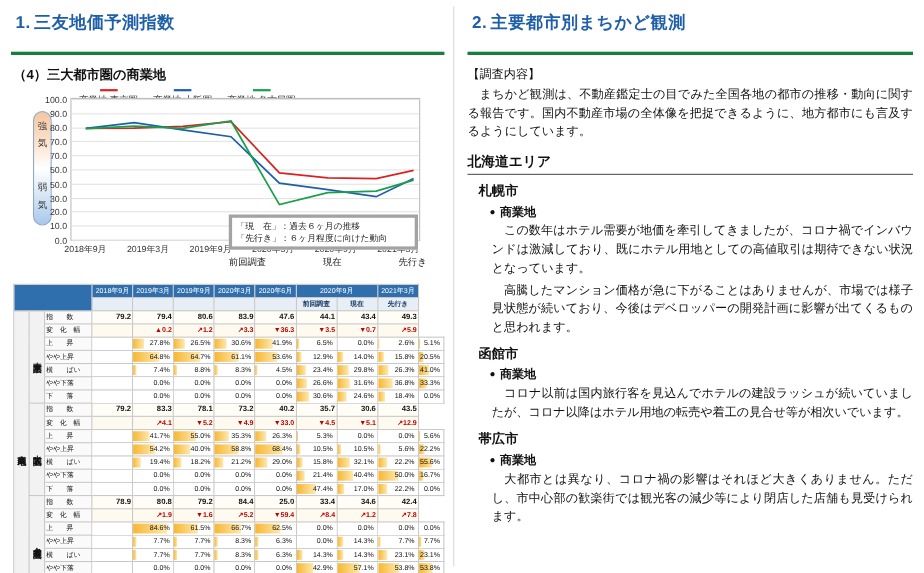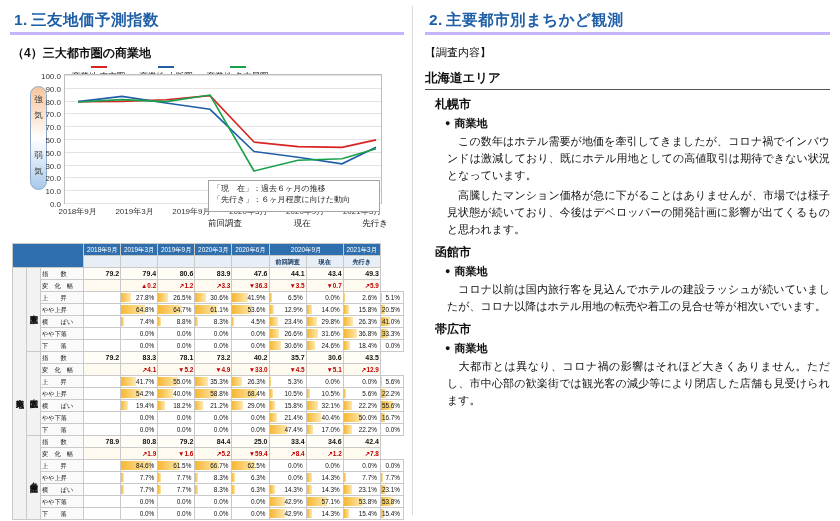--- a/index.html
+++ b/index.html
@@ -12,22 +12,22 @@
     font-size: 11px;
     overflow: hidden;
   }
   .page { display: flex; width: 840px; height: 521px; }
   .col-left { width: 412px; padding: 8px 8px 0 10px; position: relative; }
   .col-div { width: 1px; background: #d9d9d9; margin-top: 6px; margin-bottom: 6px; }
   .col-right { width: 427px; padding: 8px 10px 0 12px; position: relative; }
 
   
   .sec-head {
-    border-bottom: 3px solid #c4b5fd;
-    padding: 2px 0 1px 4px;
+    border-bottom: 3px solid #15803d;
+    padding: 2px 0 16px 4px;
     margin-bottom: 10px;
   }
   .sec-head .txt {
     color: #1f5fa8;
     font-size: 15.5px;
     font-weight: bold;
     letter-spacing: 0.5px;
   }
 
   .subhead { font-size: 12px; font-weight: bold; margin: 4px 0 6px 2px; }
@@ -54,21 +54,21 @@
   
   .gauge {
     position: absolute; left: 18px; top: 18px; width: 17px; height: 104px;
     border: 1px solid #8fa9c8; border-radius: 9px; overflow: hidden;
     background: linear-gradient(to bottom, #f6c6a0 0%, #fbe3cf 28%, #ffffff 50%, #dbe8f7 72%, #a8c8ea 100%);
   }
   .gauge-lbl { position: absolute; left: 20px; font-size: 8.5px; color: #333; width: 13px; text-align:center; }
 
   .note-box {
     position: absolute; left: 196px; top: 112px; width: 172px; height: 32px;
-    border: 1px solid #a3a3a3; background: #fff; font-size: 8px; line-height: 1.35;
+    border: 3px solid #a3a3a3; background: #fff; font-size: 8px; line-height: 1.35;
     padding: 3px 4px; color: #222;
   }
   .phase-row {
     position: absolute; left: 196px; top: 150px; width: 180px;
     display: flex; justify-content: space-between; font-size: 8.5px; color: #222;
   }
 
   
   table.dt { border-collapse: collapse; margin-left: 2px; font-size: 6.4px; table-layout: fixed; }
   table.dt td, table.dt th { border: 1px solid #c9c9c9; padding: 0 1px; height: 11px; line-height: 11px; }
@@ -849,20 +849,21 @@
   <div class="col-div"></div>
 
   <div class="col-right">
 
     <div class="sec-head">
       <span class="txt">2.</span>
       <span class="txt">主要都市別まちかど観測</span>
     </div>
 
     <div class="box-lbl">【調査内容】</div>
+    <p class="para indent1">まちかど観測は、不動産鑑定士の目でみた全国各地の都市の推移・動向に関する報告です。国内不動産市場の全体像を把捉できるように、地方都市にも言及するようにしています。</p>
 
     <div class="area-title">北海道エリア</div>
 
     <div id="cities">
         <div class="city">札幌市</div>
         <div class="use">商業地</div>
         <p class="body-txt">　この数年はホテル需要が地価を牽引してきましたが、コロナ禍でインバウンドは激減しており、既にホテル用地としての高値取引は期待できない状況となっています。</p>
         <p class="body-txt">　高騰したマンション価格が急に下がることはありませんが、市場では様子見状態が続いており、今後はデベロッパーの開発計画に影響が出てくるものと思われます。</p>
         <div class="city">函館市</div>
         <div class="use">商業地</div>

